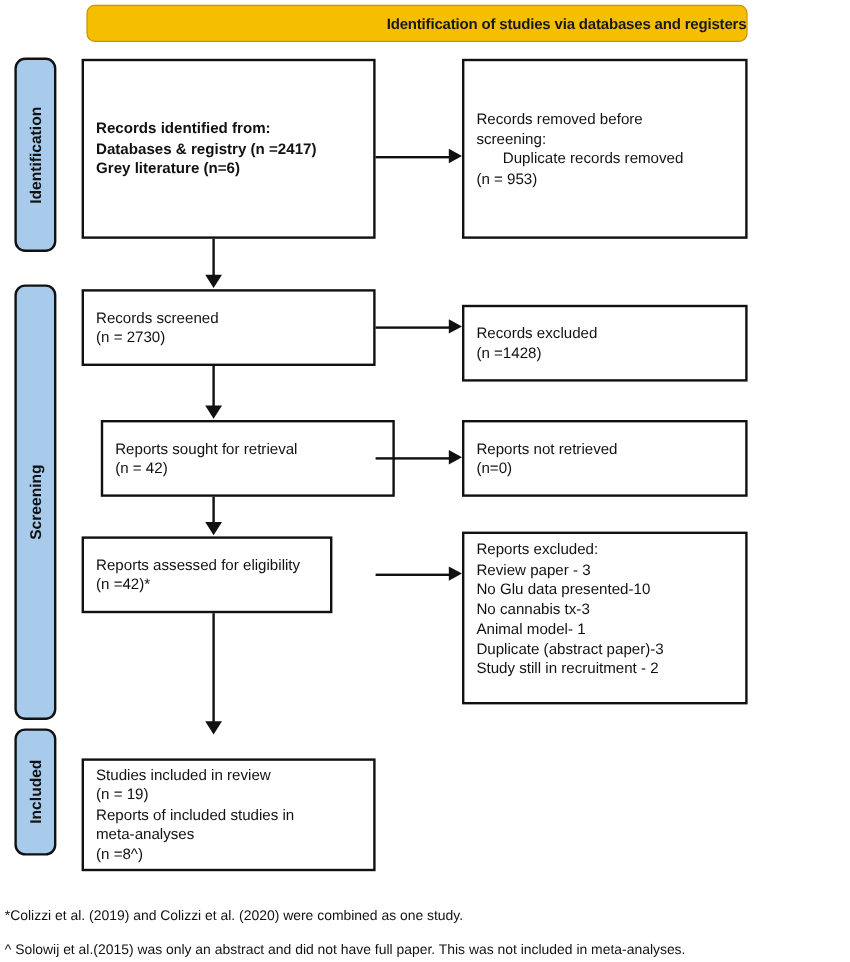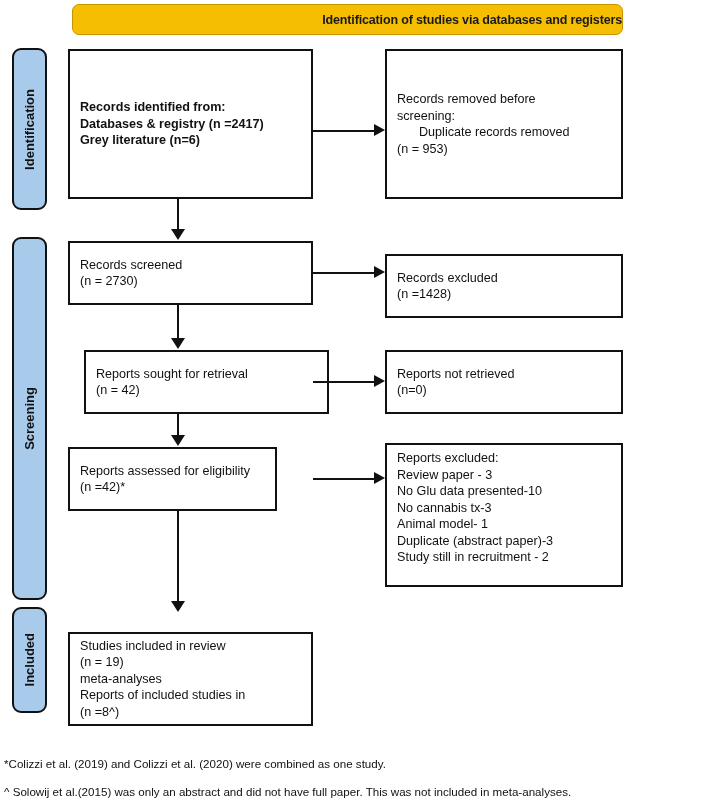--- a/index.html
+++ b/index.html
@@ -245,22 +245,22 @@
       <div class="line">Animal model- 1</div>
       <div class="line">Duplicate (abstract paper)-3</div>
       <div class="line">Study still in recruitment - 2</div>
     </div>
   </div>
 
   <div class="flow-box" id="box-included">
     <div class="lines">
       <div class="line">Studies included in review</div>
       <div class="line">(n = 19)</div>
+      <div class="line">Reports of included studies in</div>
       <div class="line">meta-analyses</div>
-      <div class="line">Reports of included studies in</div>
       <div class="line">(n =8^)</div>
     </div>
   </div>
 
   <div class="vline" id="v1"></div>
   <div class="arrow-down" id="a1"></div>
   <div class="vline" id="v2"></div>
   <div class="arrow-down" id="a2"></div>
   <div class="vline" id="v3"></div>
   <div class="arrow-down" id="a3"></div>

